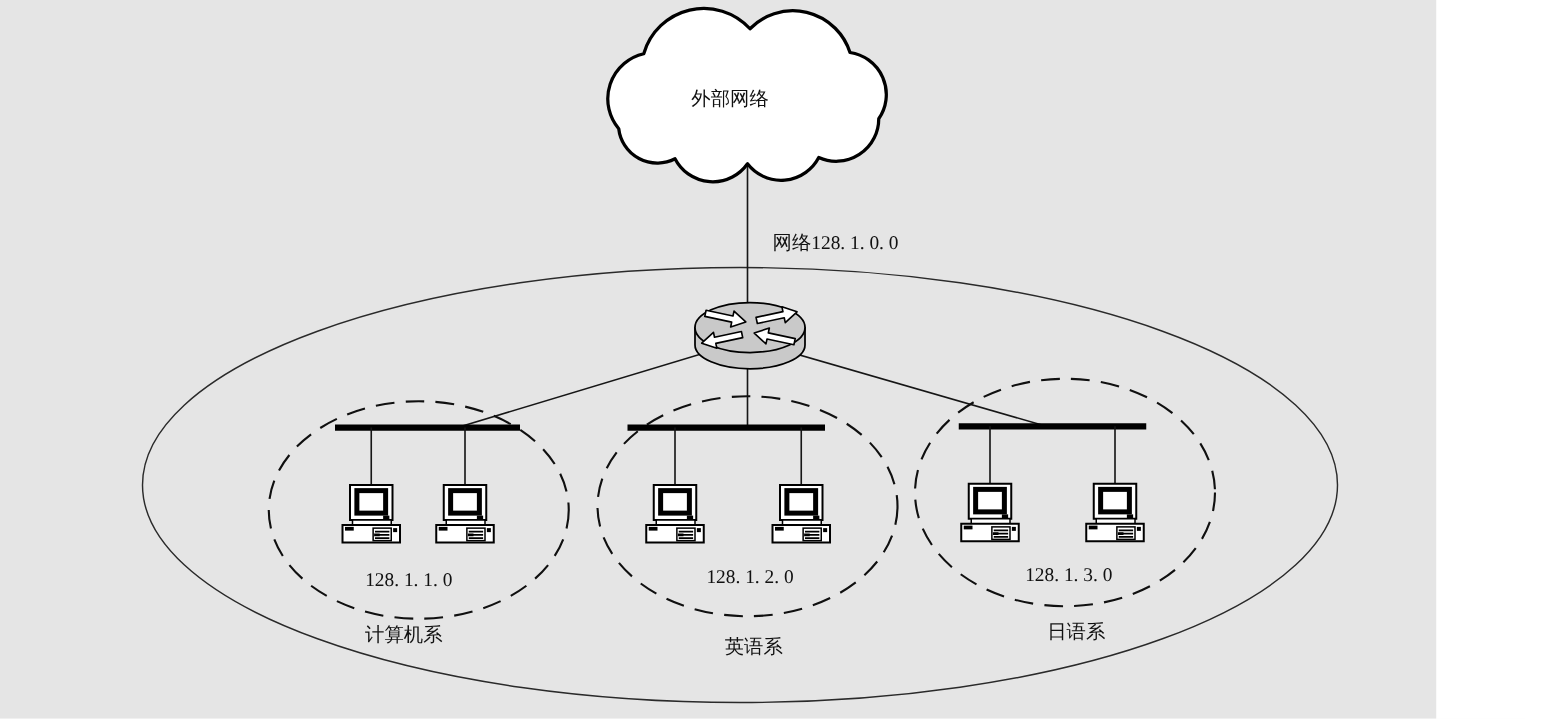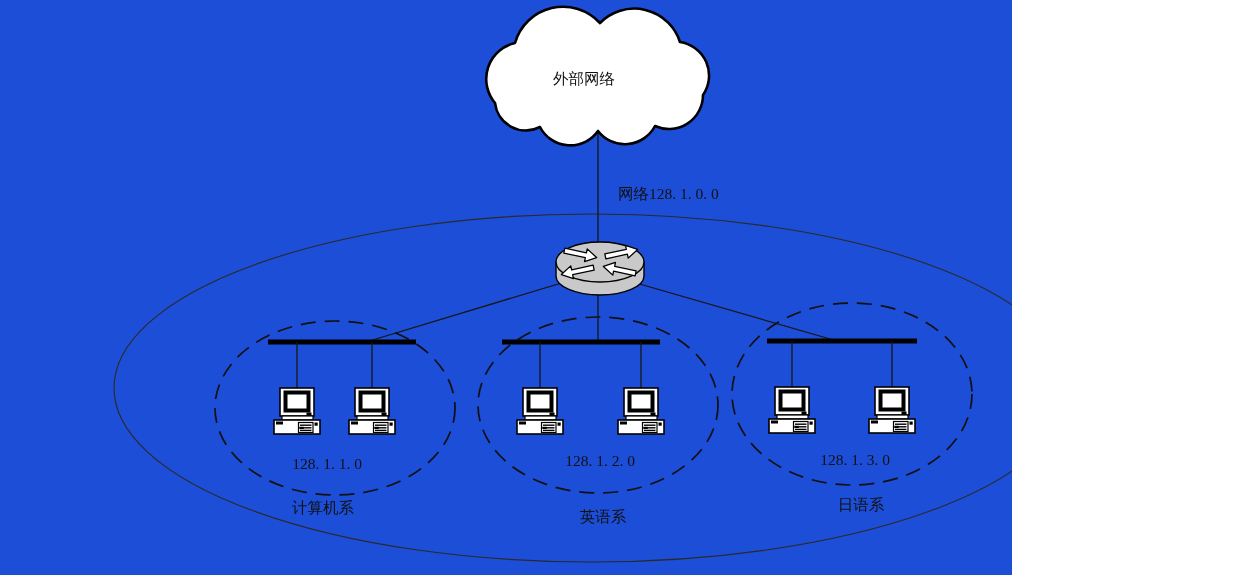--- a/index.html
+++ b/index.html
@@ -1,16 +1,16 @@
 <!DOCTYPE html>
 <html><head>
 <meta charset="utf-8">
 <style>
   html,body{margin:0;padding:0;background:#fff;}
-  .stage{position:relative;width:1012px;height:575px;background:#1d4ed8;overflow:hidden;
+  .stage{position:relative;width:1149px;height:575px;background:#e5e5e5;overflow:hidden;
          font-family:"Liberation Serif","DejaVu Serif",serif;}
   svg{display:block}
   .lbl{font-family:"Liberation Serif","DejaVu Serif",serif;font-size:15.5px;fill:#111;}
   .thin{stroke:#161616;stroke-width:1.3;fill:none;}
   .bus{stroke:#000;stroke-width:5;fill:none;}
   .subnet-ellipse{fill:none;stroke:#101010;stroke-width:1.7;stroke-dasharray:15 9;}
   .outer-ellipse{fill:none;stroke:#2a2a2a;stroke-width:1.15;}
   .cloud{fill:#ffffff;stroke:#000;stroke-width:2.6;stroke-linejoin:round;}
   .pcpart{stroke:#000;fill:#fff;}
 </style>

